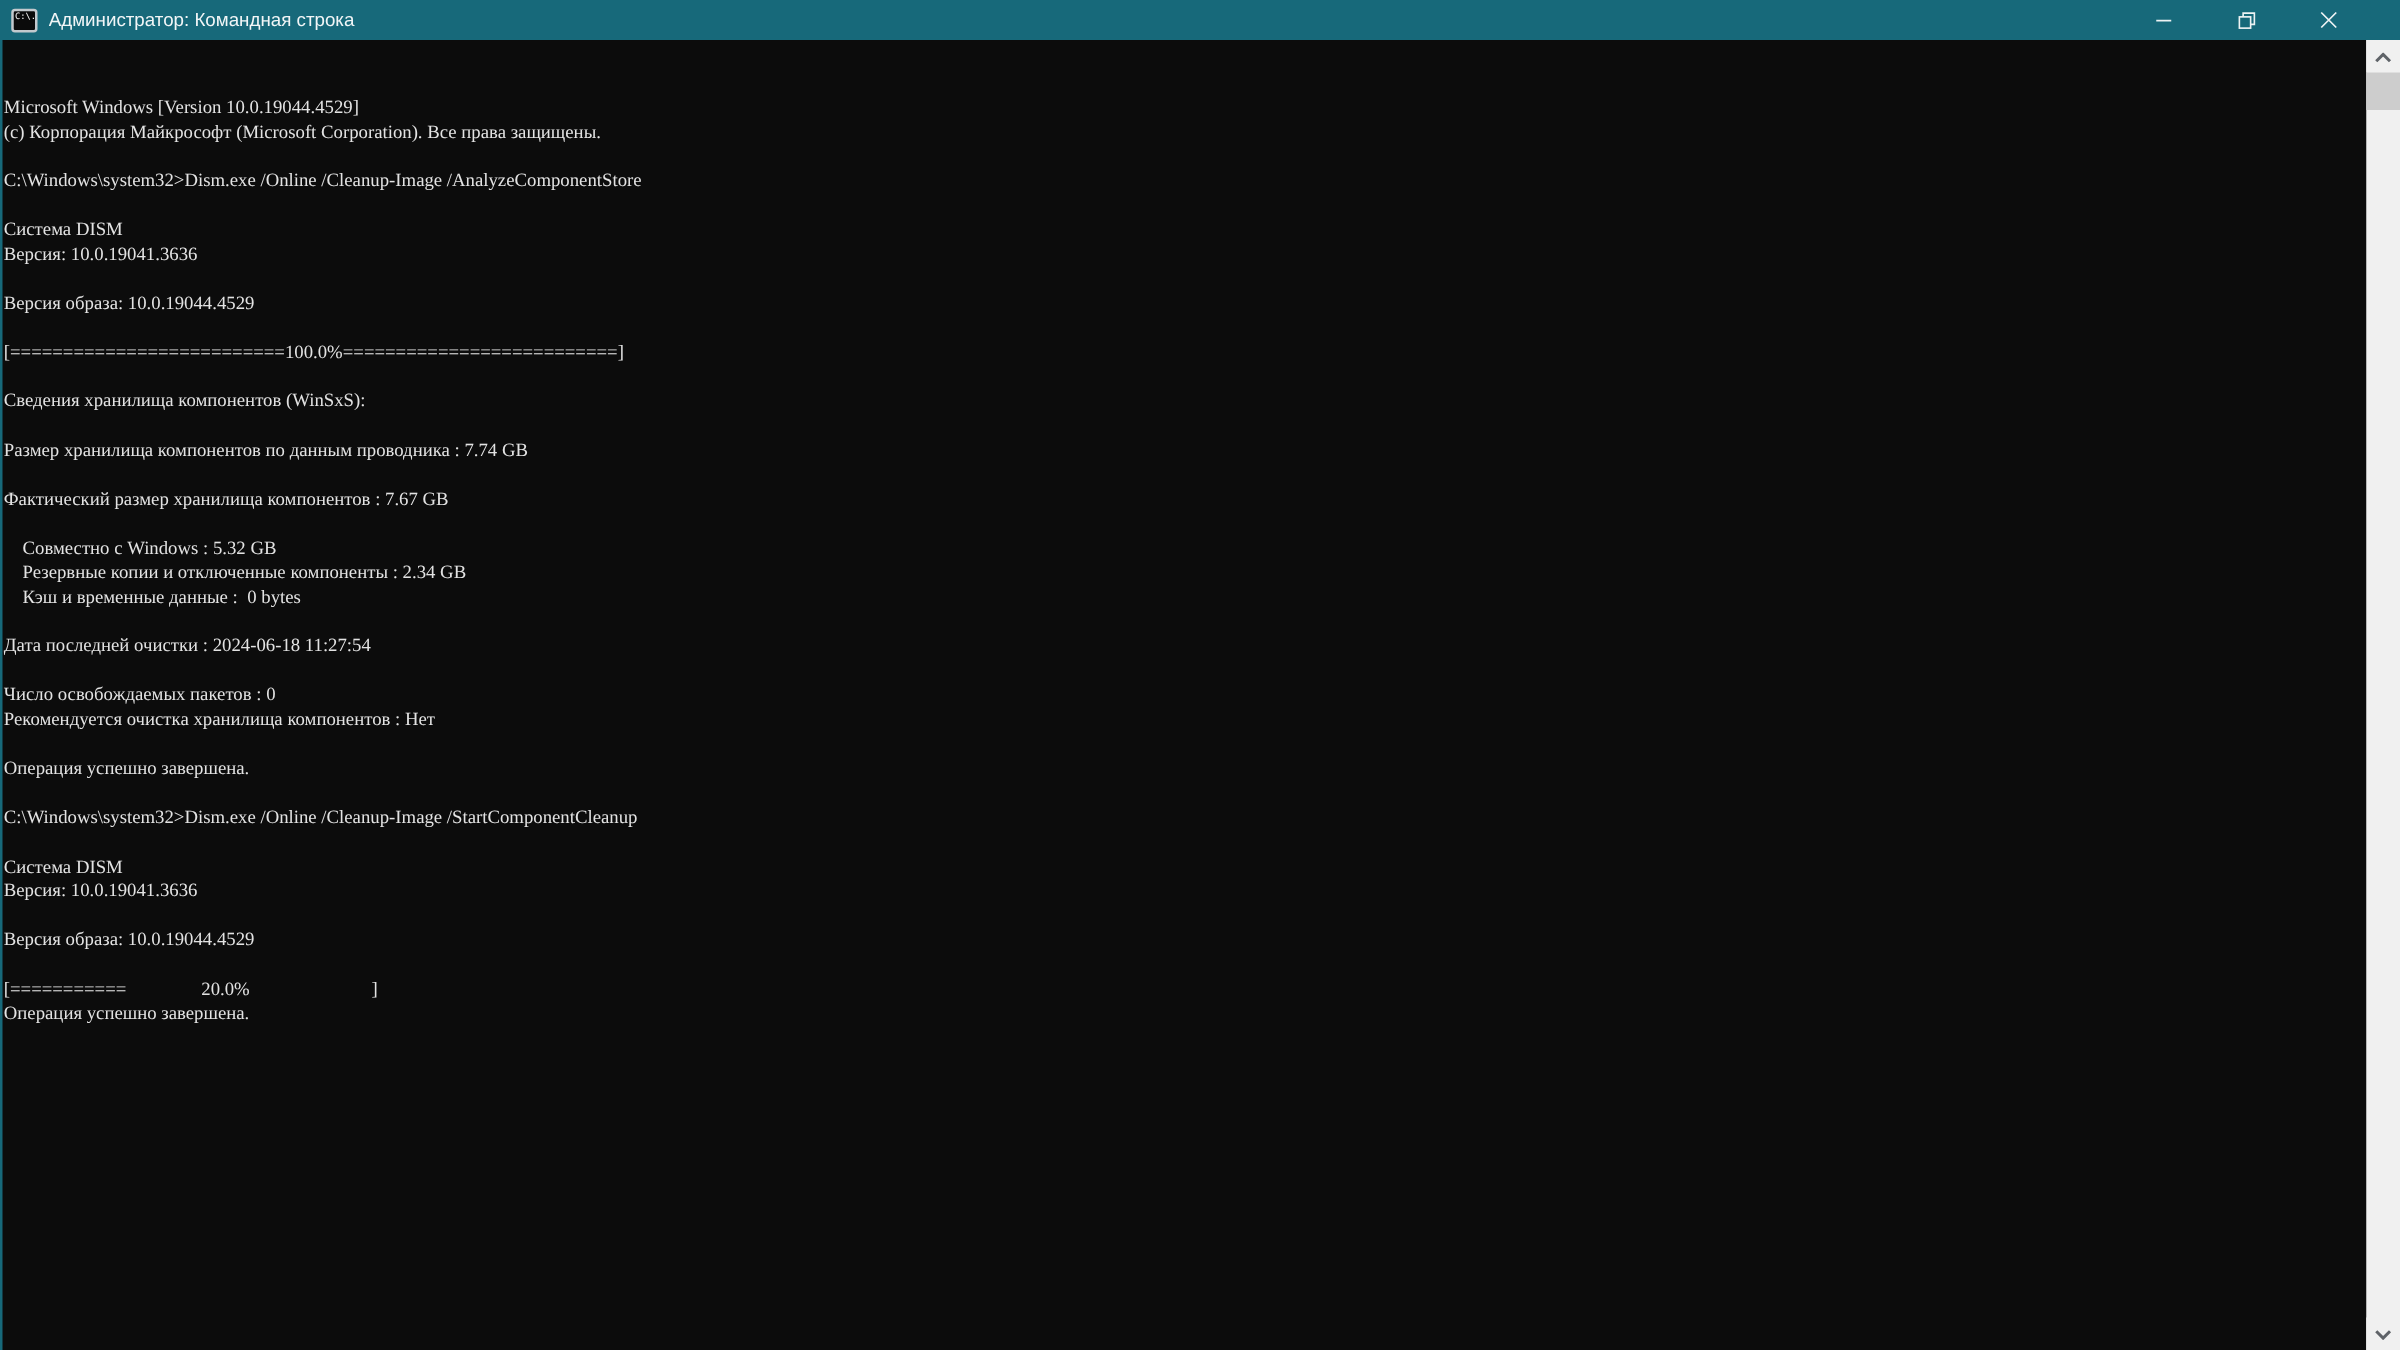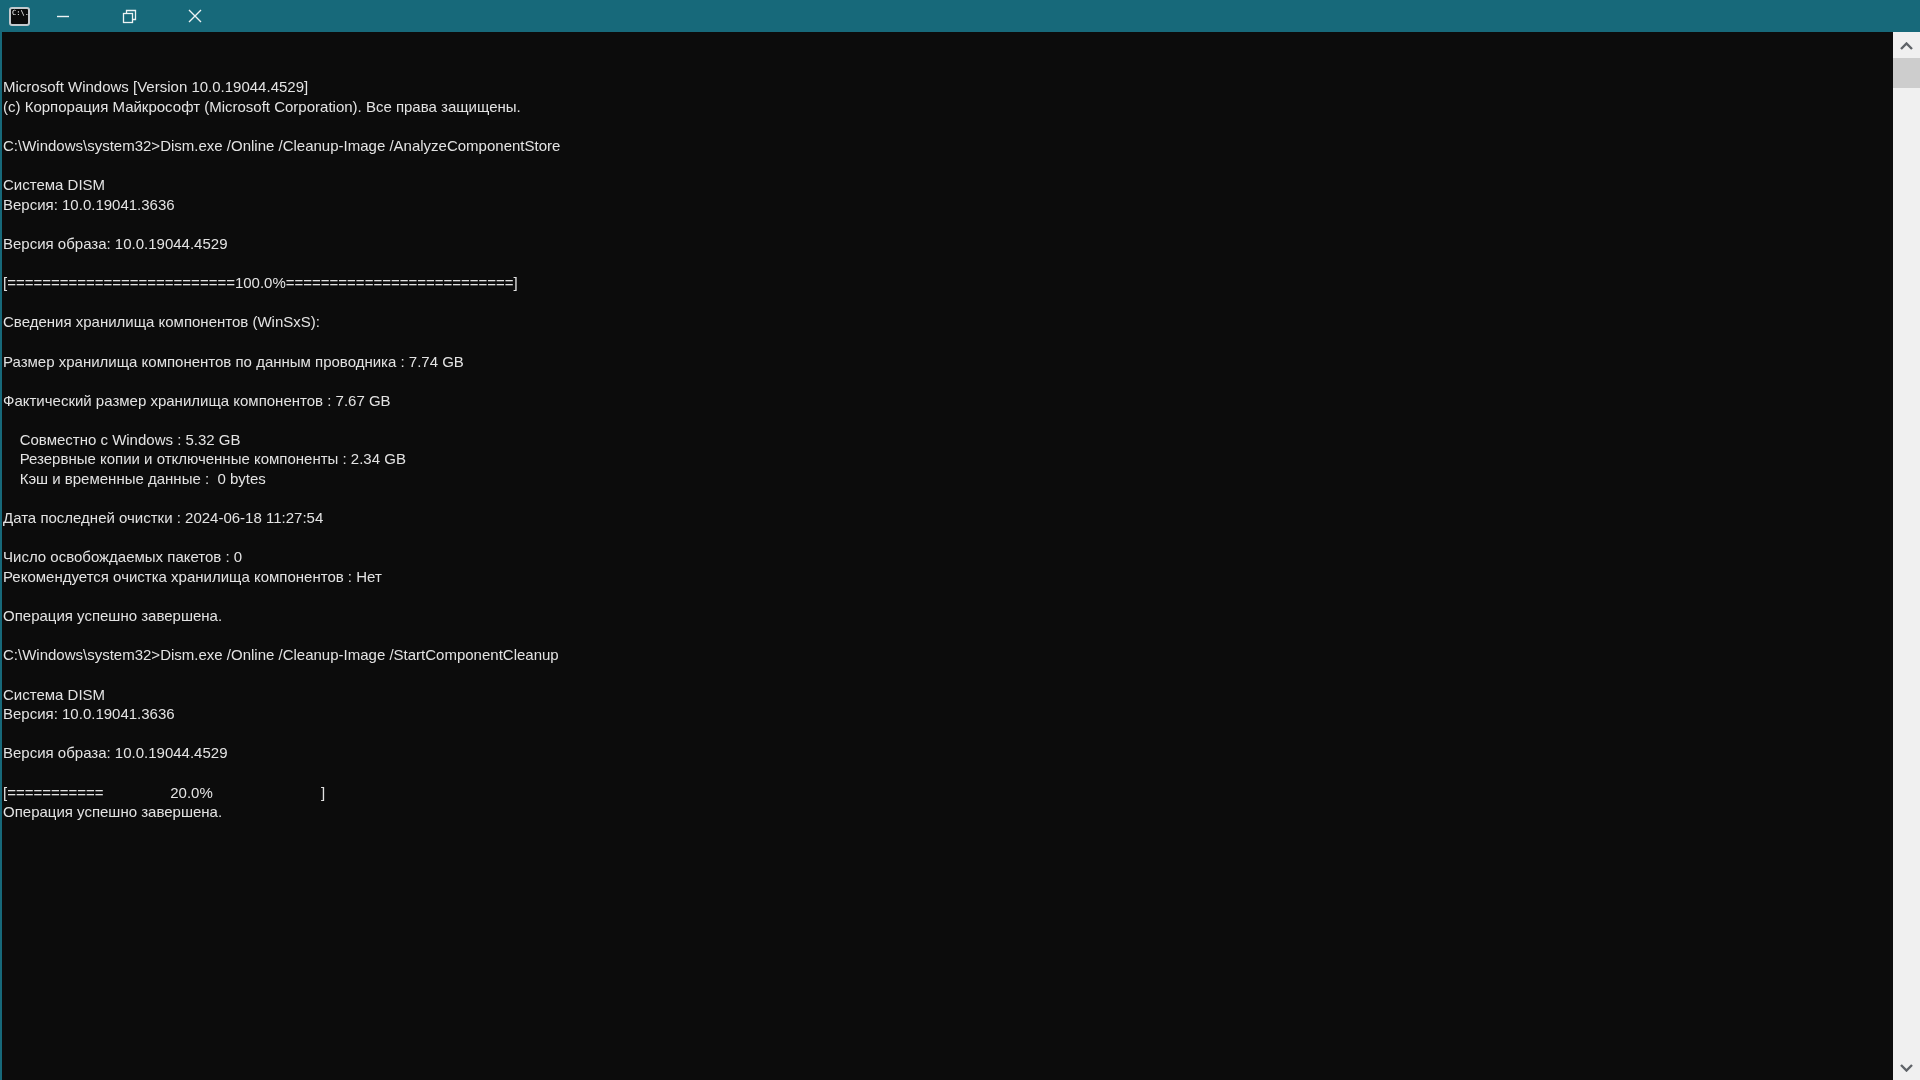--- a/index.html
+++ b/index.html
@@ -57,21 +57,21 @@
     flex:1 1 auto;
     display:flex;
     background:#0c0c0c;
     border-left:2px solid #17697a;
     box-sizing:border-box;
     min-height:0;
   }
   .console-area {
     flex:1 1 auto;
     color:#e3e3e3;
-    font-family:Liberation Sans, sans-serif;
+    font-family:Liberation Serif, serif;
     font-size:15px; line-height:19.6px;
     padding:6px 0 0 1px;
     overflow:hidden;
     white-space:pre;
   }
   .console-area pre {
     margin:0; padding:0;
     font:inherit; color:inherit;
     white-space:pre;
   }
@@ -102,20 +102,21 @@
 </style>
 </head>
 <body>
 
 <div class="window">
 
   <div class="titlebar">
     <span class="app-icon">
       <span class="app-icon-inner">C:\.</span>
     </span>
+    <span class="titlebar-title">Администратор: Командная строка</span>
     <div class="controls">
       <button class="ctrl">
         <span>
           <svg width="14" height="14" viewBox="0 0 14 14">
               <line x1="1" y1="7.5" x2="13" y2="7.5" stroke="#eef3f4" stroke-width="1.4"></line>
             </svg>
         </span>
       </button>
       <button class="ctrl">
         <span>

